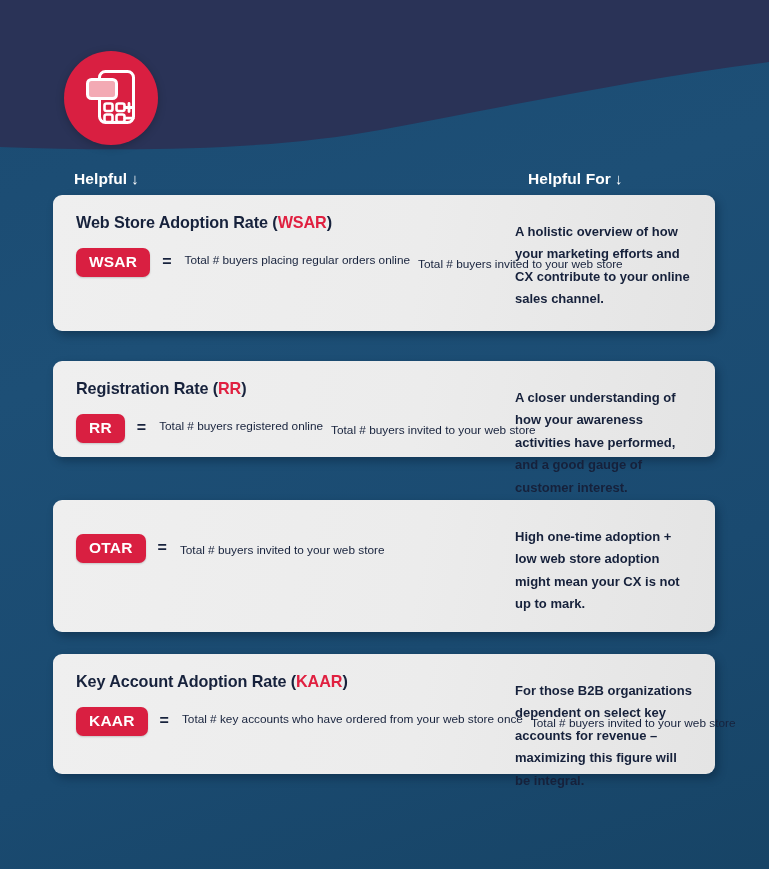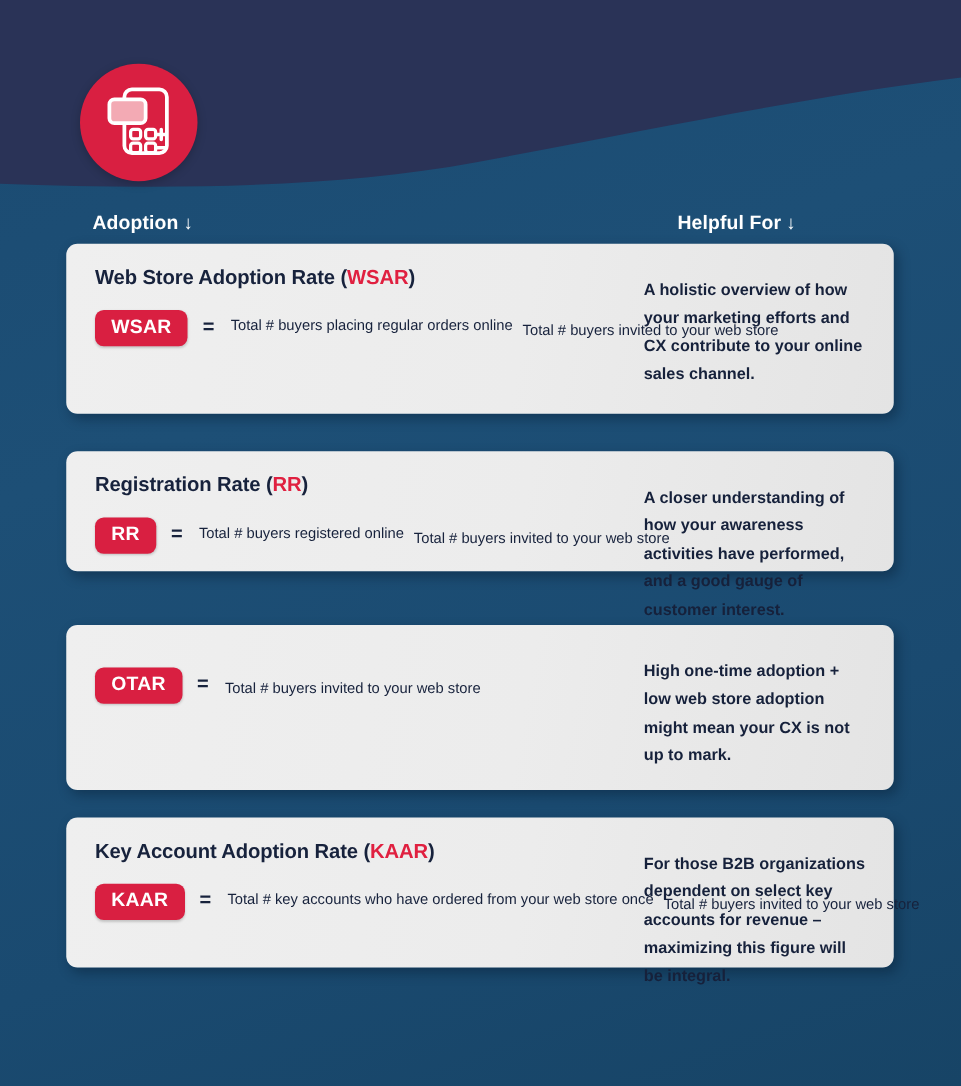--- a/index.html
+++ b/index.html
@@ -50,21 +50,21 @@
   
   .col-head {
     position: absolute;
     color: #ffffff;
     font-size: 15.5px;
     font-weight: bold;
     letter-spacing: 0.1px;
     white-space: nowrap;
   }
   #head-formula { left: 74px; top: 170px; }
-  #head-helpful { left: 542px; top: 170px; }
+  #head-helpful { left: 528px; top: 170px; }
   .head-arrow {
     display: inline-block;
     margin-left: 4px;
     font-size: 15px;
     font-weight: bold;
   }
 
   
   .card {
     position: absolute;
@@ -169,21 +169,21 @@
         <rect x="33.5" y="36.5" width="8" height="7.5" rx="2" stroke="#ffffff" stroke-width="2.6" fill="none"></rect>
         <rect x="21.5" y="47.5" width="8" height="7.5" rx="2" stroke="#ffffff" stroke-width="2.6" fill="none"></rect>
         <rect x="33.5" y="47.5" width="8" height="7.5" rx="2" stroke="#ffffff" stroke-width="2.6" fill="none"></rect>
         <path d="M46,36.5 L46,44.5 M42,40.5 L50,40.5" stroke="#ffffff" stroke-width="2.8" stroke-linecap="round"></path>
         <path d="M42,51.2 L50,51.2" stroke="#ffffff" stroke-width="2.8" stroke-linecap="round"></path>
       </svg>
     </span>
   </div>
 
   <div class="col-head" id="head-formula">
-    <span>Adoption</span><span class="head-arrow">↓</span>
+    <span>Helpful</span><span class="head-arrow">↓</span>
   </div>
   <div class="col-head" id="head-helpful">
     <span>Helpful For</span><span class="head-arrow">↓</span>
   </div>
 
   <div class="card" id="card-0" style="top:195px; height:136px;">
     <div class="card-left">
       <div class="metric-title">
         <span>Web Store Adoption Rate (</span><span class="abbrev">WSAR</span><span>)</span>
       </div>

